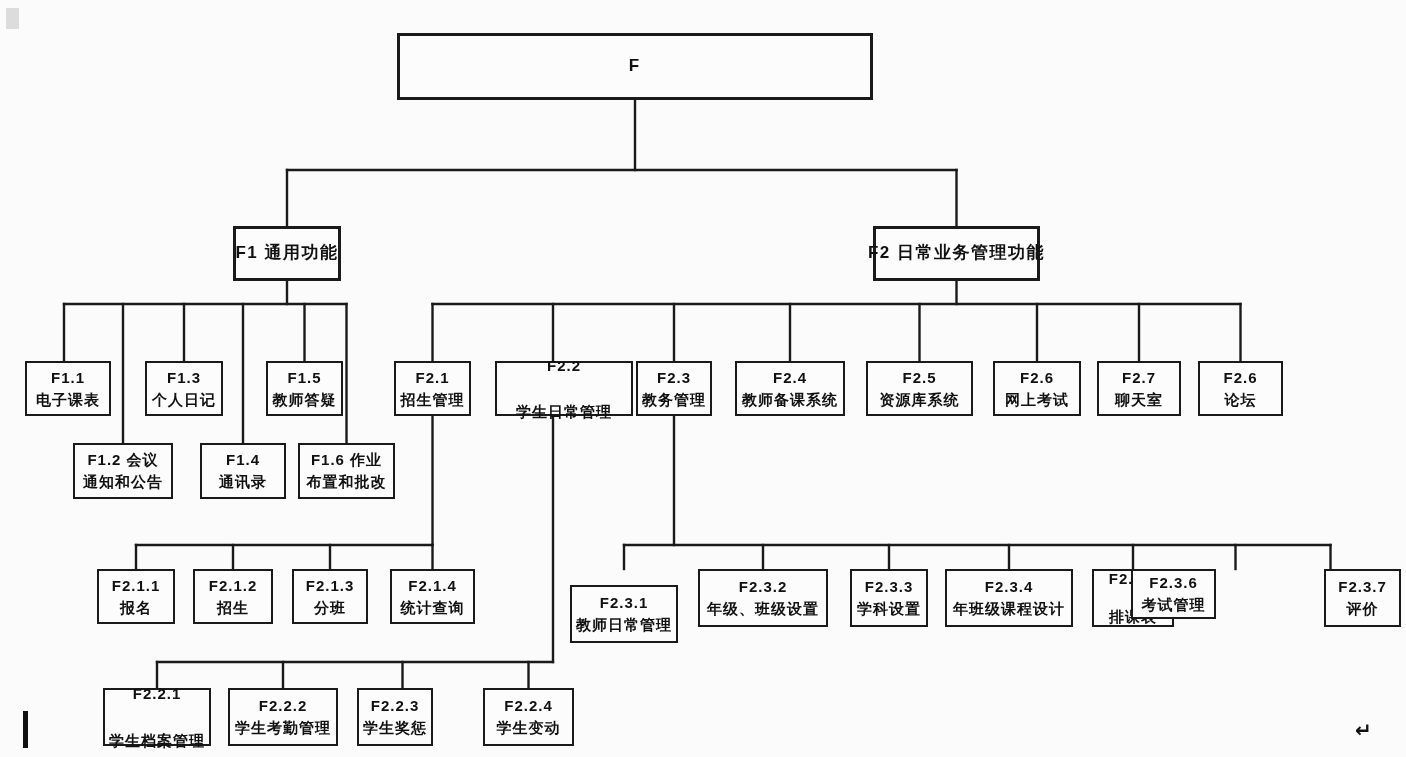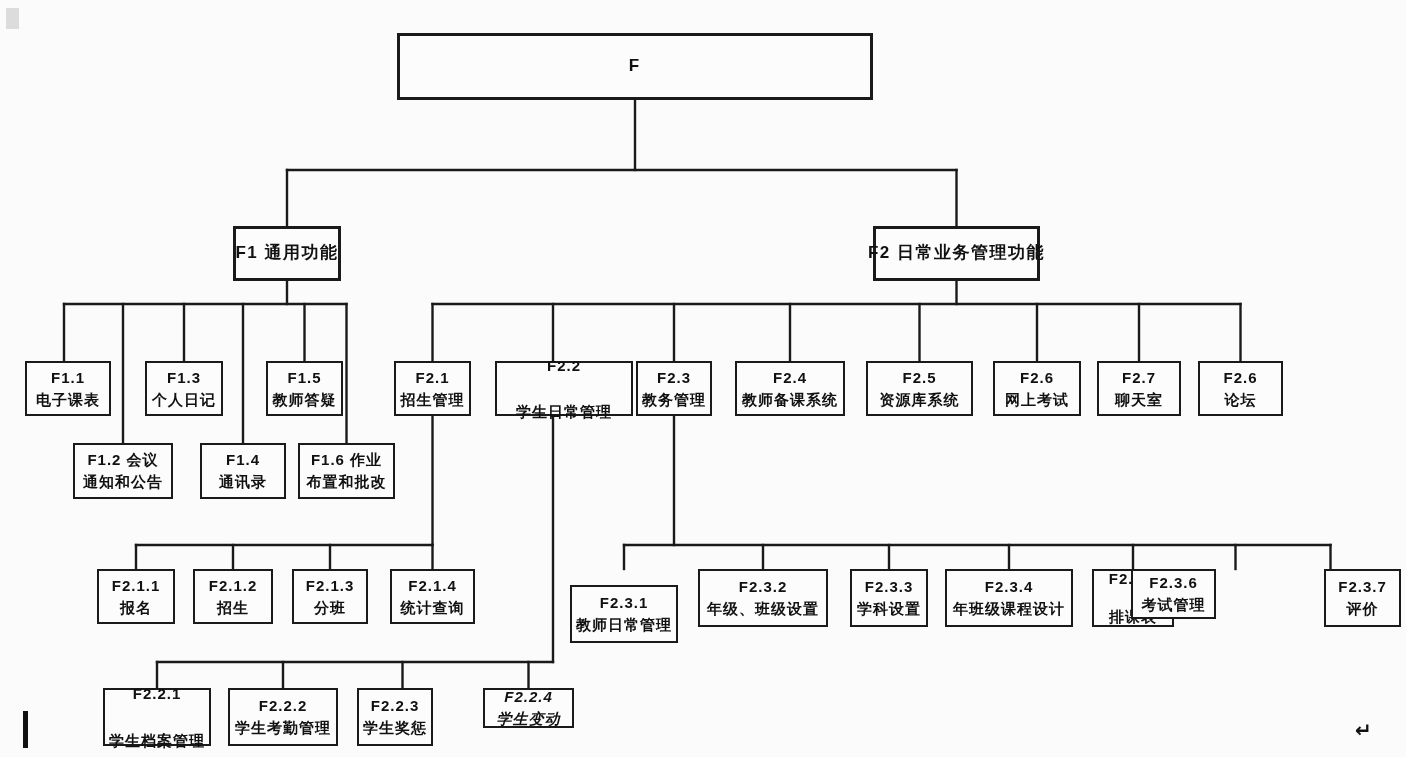--- a/index.html
+++ b/index.html
@@ -223,21 +223,21 @@
         <span class="line l2">学生档案管理</span>
       </div>
       <div class="node leaf" style="left: 228px; top: 688px; width: 110px; height: 58px;">
         <span class="line l1">F2.2.2</span>
         <span class="line l2">学生考勤管理</span>
       </div>
       <div class="node leaf" style="left: 357px; top: 688px; width: 76px; height: 58px;">
         <span class="line l1">F2.2.3</span>
         <span class="line l2">学生奖惩</span>
       </div>
-      <div class="node leaf" style="left: 483px; top: 688px; width: 91px; height: 40px; font-style: italic;">
+      <div class="node leaf" style="left: 483px; top: 688px; width: 91px; height: 58px;">
         <span class="line l1">F2.2.4</span>
         <span class="line l2">学生变动</span>
       </div>
     </div>
   <div id="scan-artifact"></div>
   <div id="cursor-artifact"></div>
   <div id="return-mark">↵</div>
 </div>
 
 </body></html>

